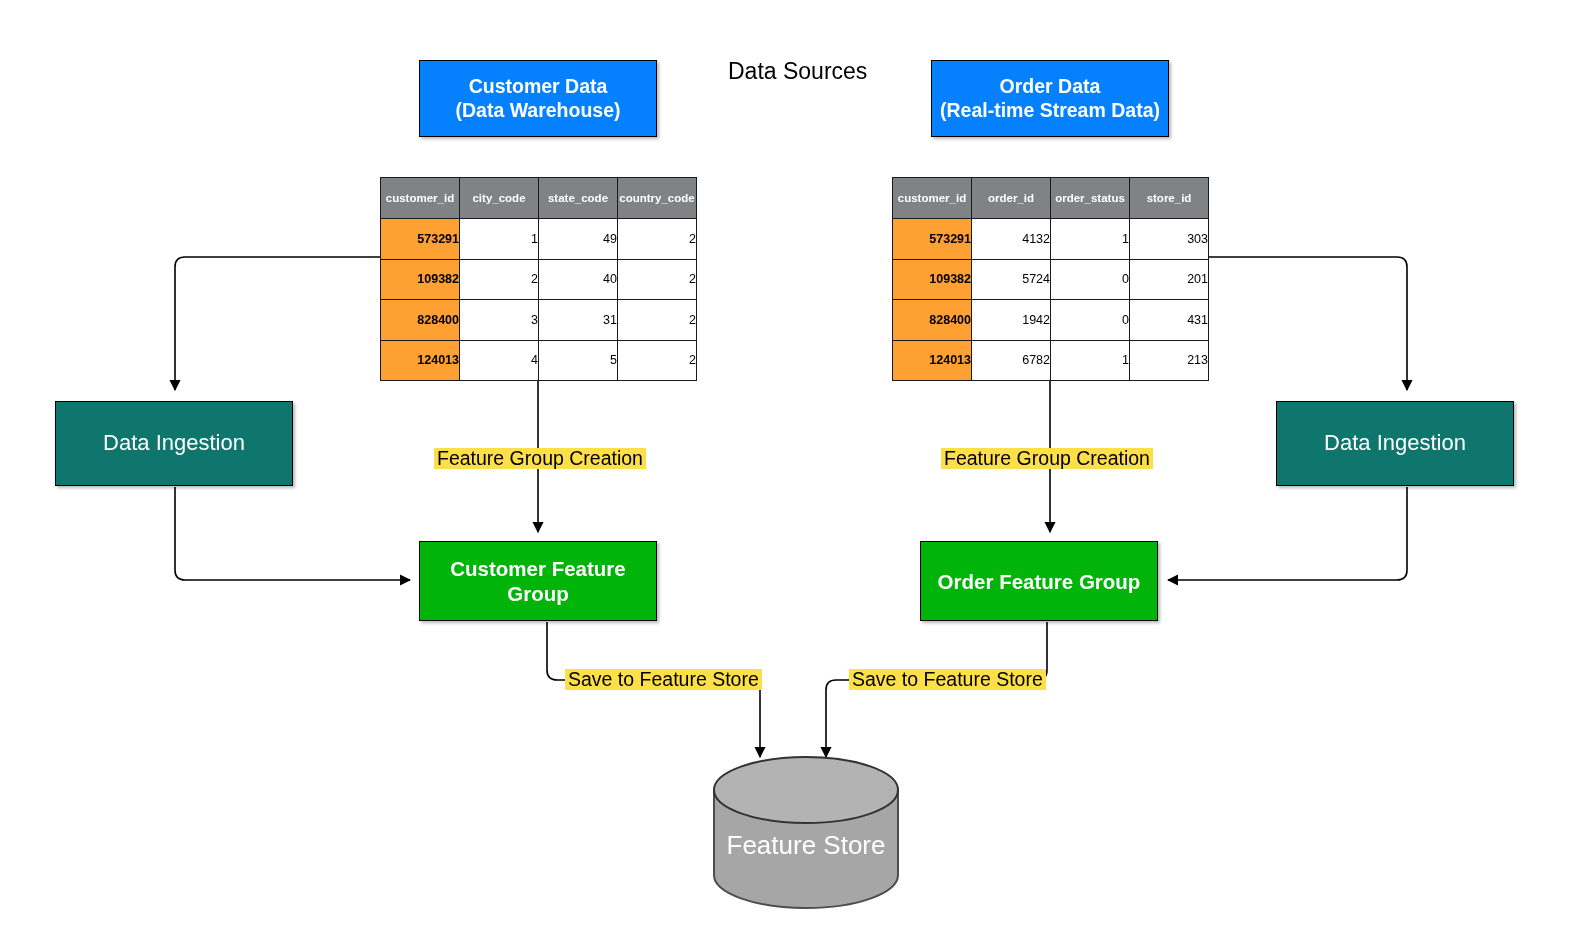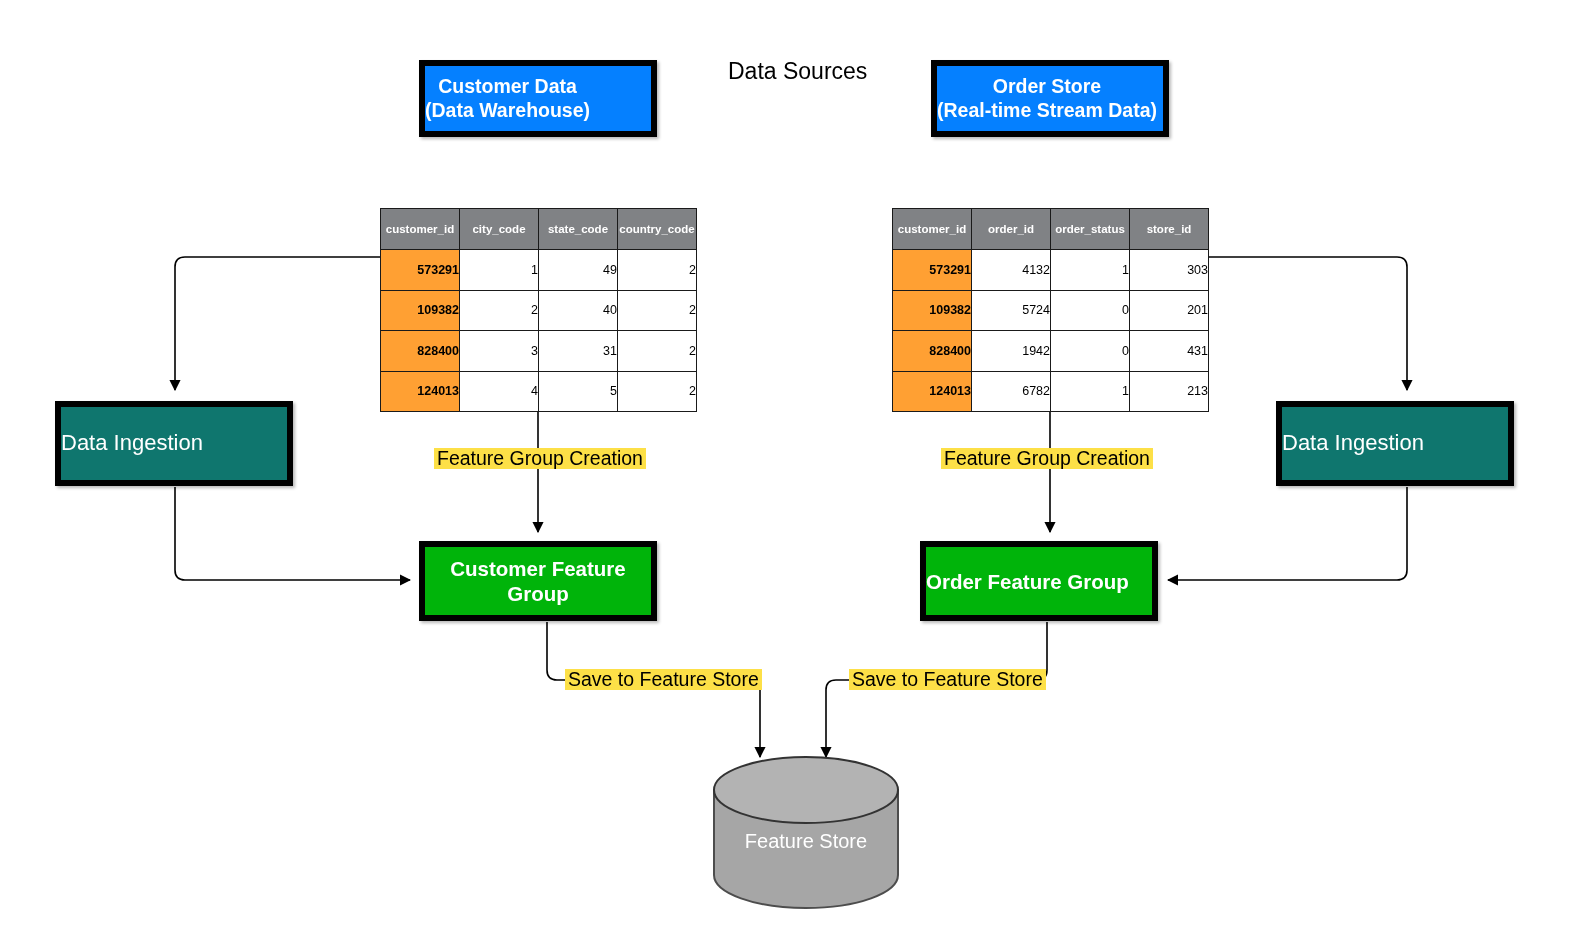--- a/index.html
+++ b/index.html
@@ -29,25 +29,25 @@
     stroke: #000000;
     stroke-width: 1.6;
     stroke-linejoin: round;
     stroke-linecap: butt;
   }
   .node-box {
     position: absolute;
     box-sizing: border-box;
     display: flex;
     align-items: center;
-    justify-content: flex-start;
+    justify-content: center;
     text-align: center;
     color: #ffffff;
     line-height: 1.22;
-    border: 6px solid #000000;
+    border: 1px solid #000000;
   }
   .node-source {
     background: #0580ff;
     font-size: 19.5px;
     font-weight: bold;
     box-shadow: 2px 2px 3px rgba(0,0,0,0.28);
   }
   .node-ingest {
     background: #0f766e;
     font-size: 22px;
@@ -73,21 +73,20 @@
     background: #fde047;
     white-space: nowrap;
     padding: 0 3px;
     line-height: 1.1;
   }
   table.data-table {
     position: absolute;
     border-collapse: collapse;
     table-layout: fixed;
     background: #ffffff;
-    margin-top: 31px;
   }
   table.data-table th {
     background: #808285;
     color: #ffffff;
     font-size: 11.5px;
     font-weight: bold;
     height: 40px;
     border: 1px solid #1a1a1a;
     padding: 0;
     text-align: center;
@@ -102,21 +101,21 @@
     text-align: right;
   }
   table.data-table td.keycol {
     background: #ffa033;
     font-weight: bold;
     font-size: 12.5px;
   }
   .cyl-label {
     position: absolute;
     color: #ffffff;
-    font-size: 20px;
+    font-size: 26px;
     white-space: nowrap;
     text-align: center;
   }
 </style>
 </head>
 <body>
 
 <div id="canvas">
 
   <svg class="layer" viewBox="0 0 1593 952">
@@ -152,21 +151,21 @@
 
   <div class="node-box node-source" style="left:419px; top:60px; width:238px; height:77px;">
     <div>
       <div>Customer Data</div>
       <div>(Data Warehouse)</div>
     </div>
   </div>
 
   <div class="node-box node-source" style="left:931px; top:60px; width:238px; height:77px;">
     <div>
-      <div>Order Store</div>
+      <div>Order Data</div>
       <div>(Real-time Stream Data)</div>
     </div>
   </div>
 
   <table class="data-table" style="left:380px; top:177px; width:316px;">
     <colgroup>
       <col style="width:79px">
         <col style="width:79px">
         <col style="width:79px">
         <col style="width:79px">

